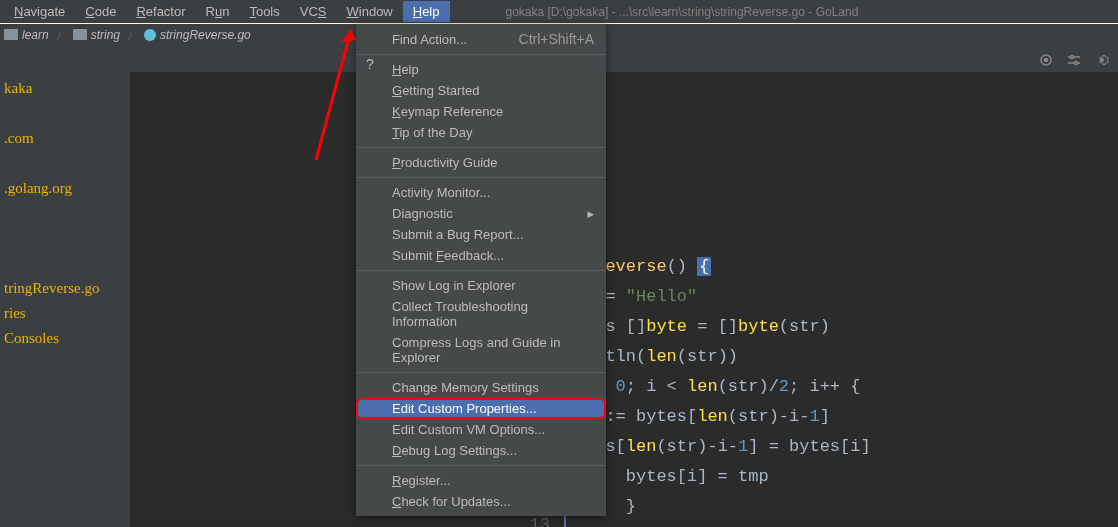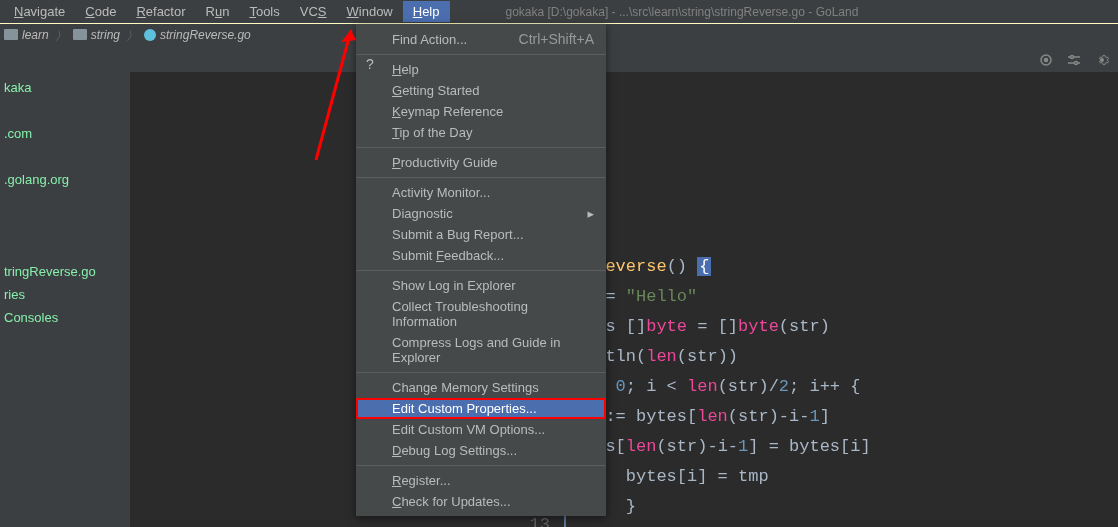--- a/index.html
+++ b/index.html
@@ -84,23 +84,24 @@
       color: #888;
       cursor: pointer;
     }
     .main-area {
       display: flex;
       height: calc(100% - 72px);
     }
     .sidebar {
       width: 130px;
       background: #3c3f41;
-      color: #86efac;
-      font-size: 13px;
+      color: #eab308;
+      font-size: 15px;
       padding-top: 4px;
+      font-family: Liberation Serif, serif;
     }
     .sidebar-item {
       padding: 4px 0 4px 4px;
       white-space: nowrap;
       overflow: hidden;
     }
     .editor {
       flex: 1;
       background: #2b2b2b;
       position: relative;
@@ -132,21 +133,21 @@
       margin-left: 4px;
     }
     .code {
       position: absolute;
       left: 455px;
       top: 0;
       white-space: pre;
       color: #a9b7c6;
     }
     .code-line { height: 30px; }
-    .orange { color: #ec4899; }
+    .orange { color: #fde047; }
     .green { color: #6a8759; }
     .blue { color: #6897bb; }
     .yellow { color: #ffc66d; }
     .teal-type { color: #4ec9b0; }
     .cursor-block {
       background: #4b6eaf;
       color: #fff;
       padding: 0 2px;
     }
     .help-menu {
@@ -169,20 +170,21 @@
       cursor: pointer;
       font-size: 13px;
     }
     .help-menu-item.highlighted {
       background: #4b6eaf;
       color: #ffffff;
     }
     .help-menu-item.boxed {
       outline: 2px solid #ff0000;
       outline-offset: -2px;
+      border-radius: 6px;
     }
     .help-menu-sep {
       height: 1px;
       background: #5a5d5e;
       margin: 4px 0;
     }
     .help-menu-shortcut {
       color: #999;
       font-size: 14px;
     }

